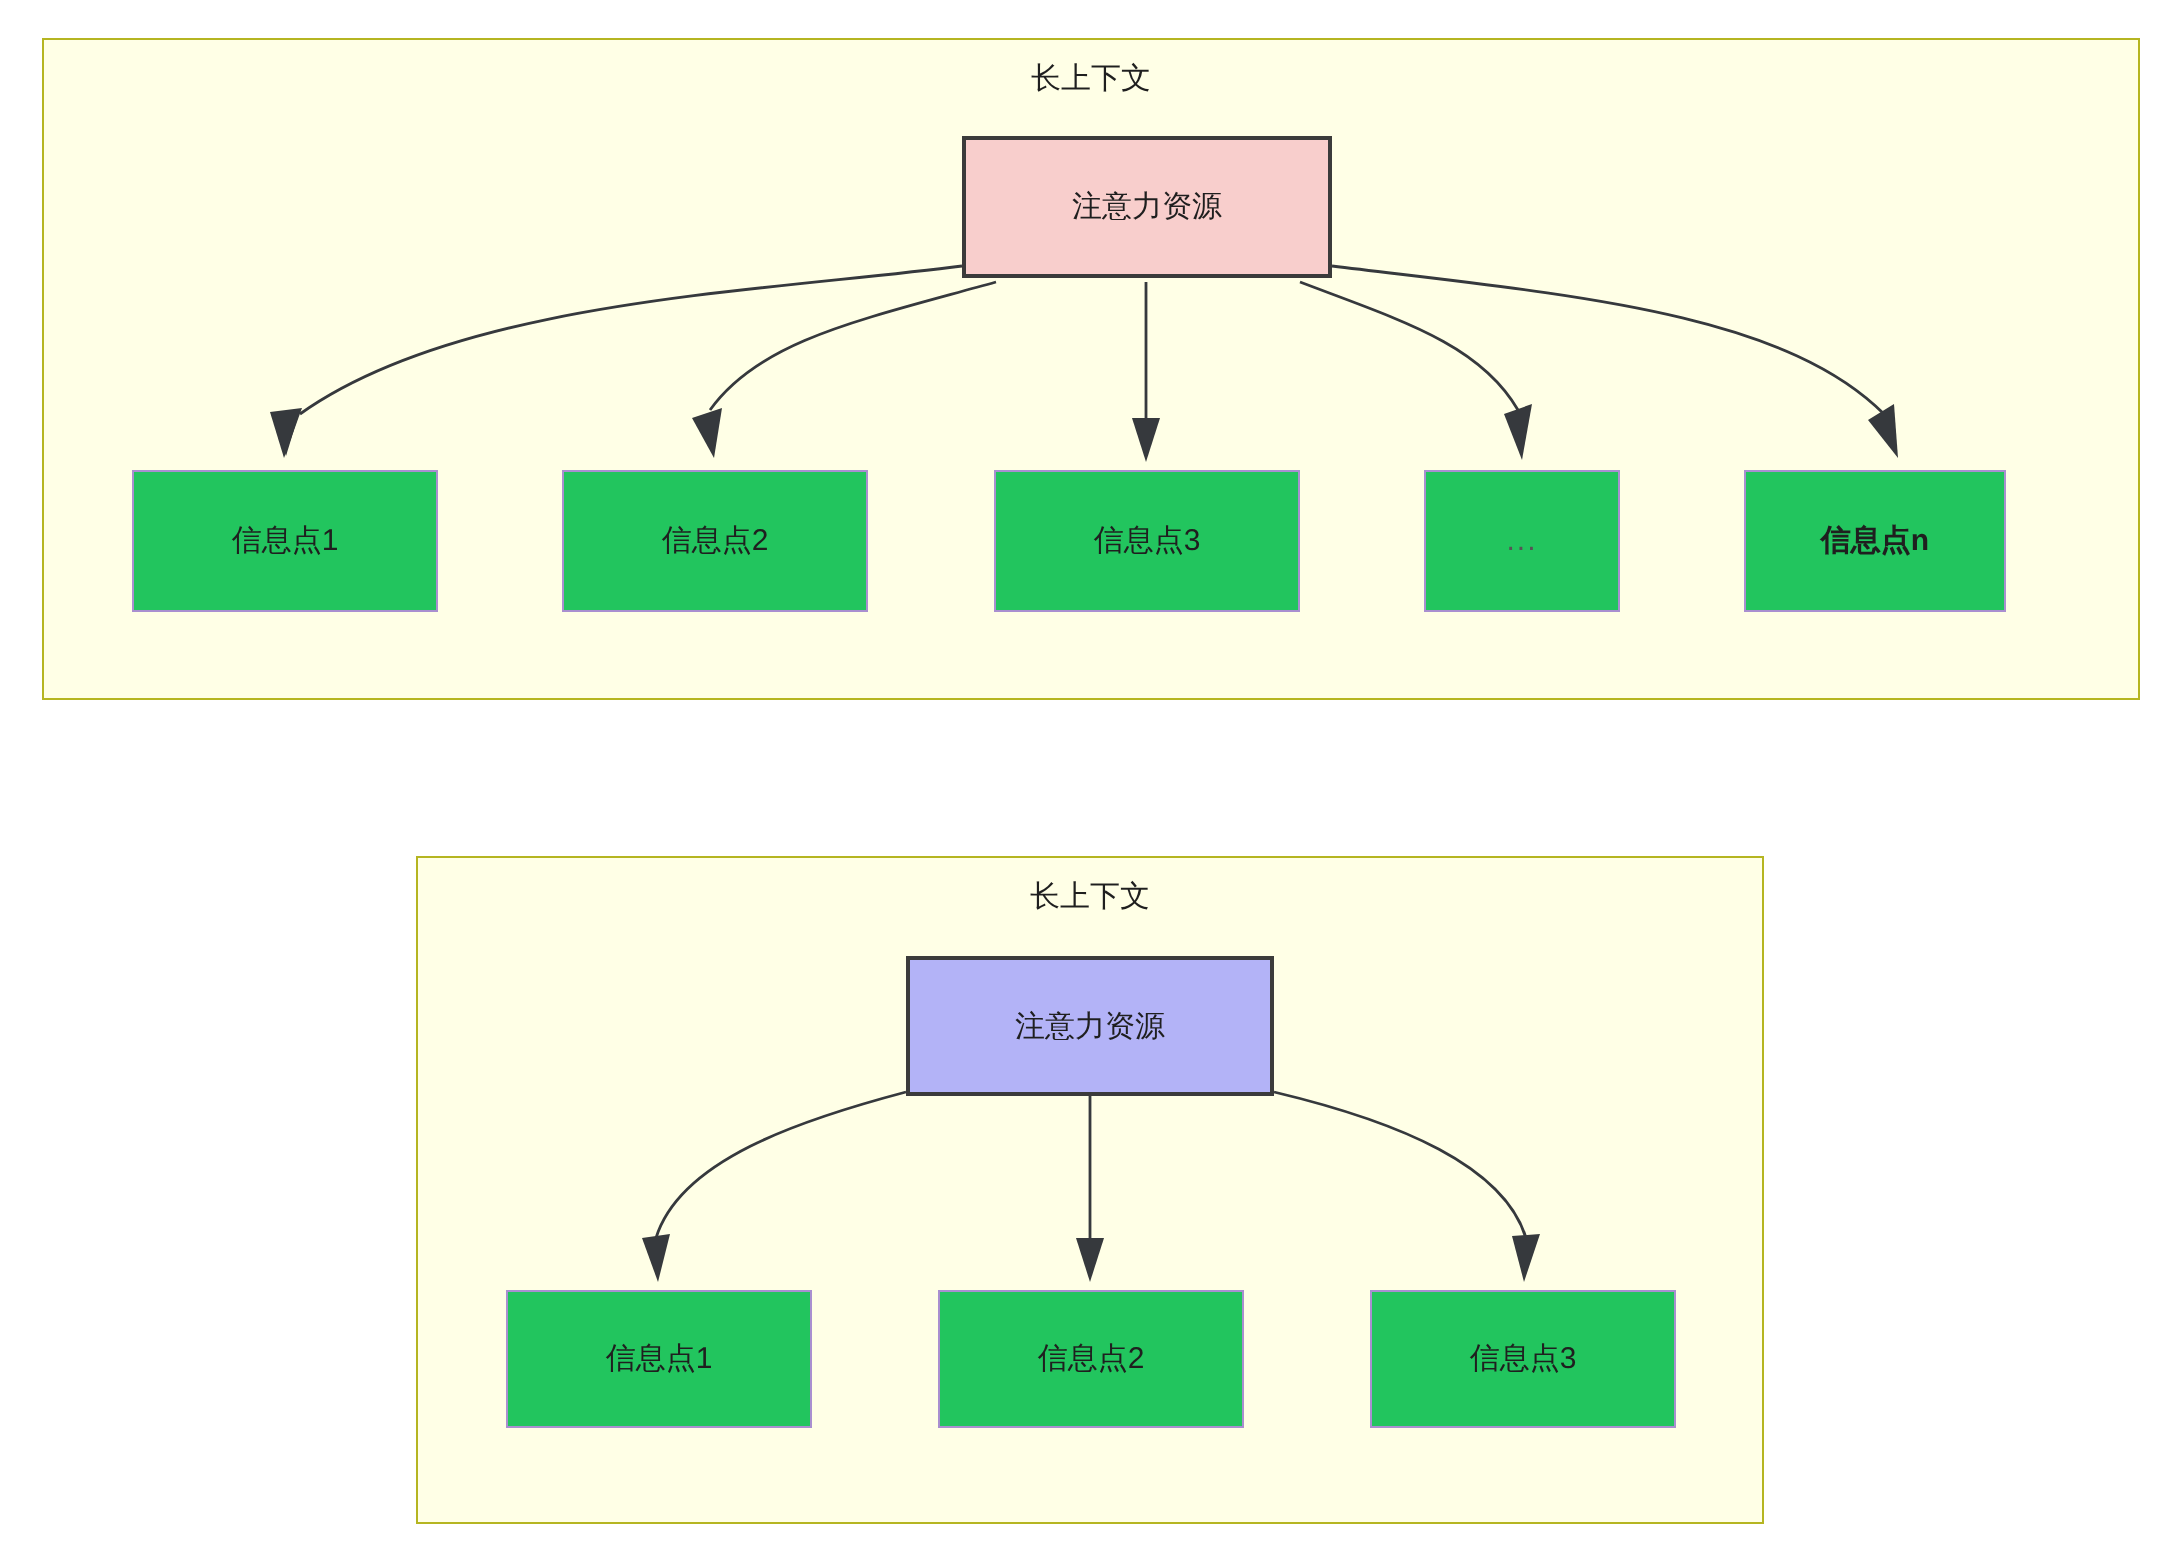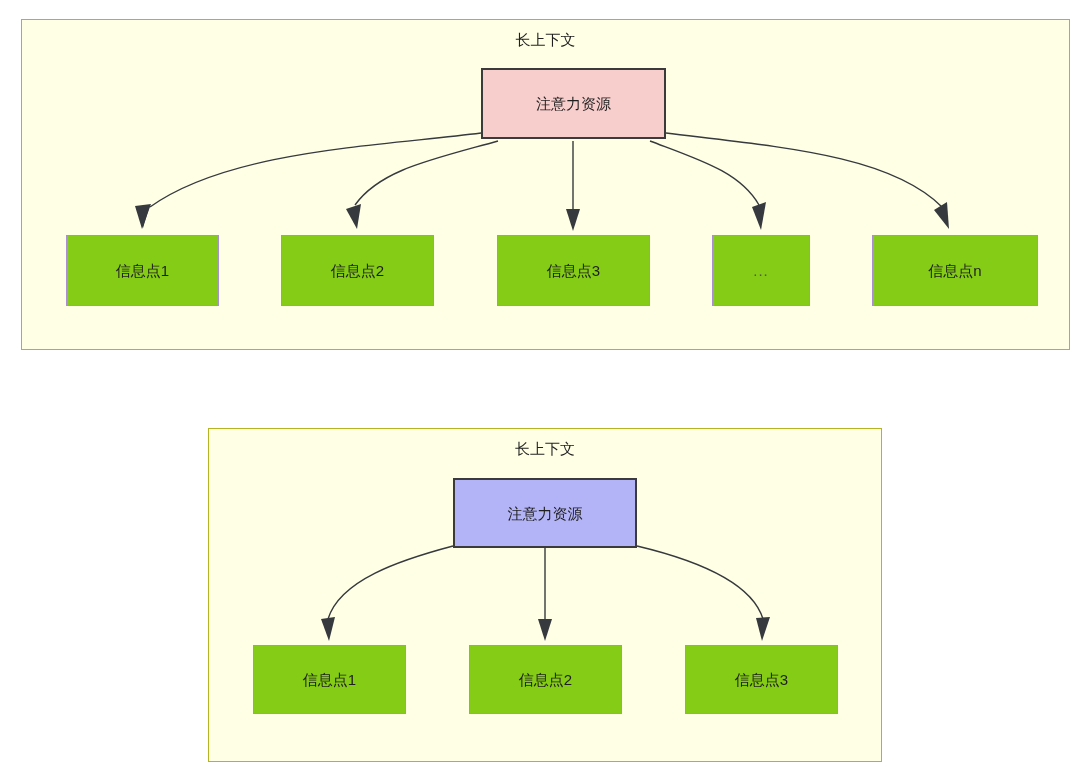--- a/index.html
+++ b/index.html
@@ -62,30 +62,30 @@
   }
   .node-root-pink {
     background: #f8cecc;
     border: 2px solid #3b3b3b;
   }
   .node-root-blue {
     background: #b3b3f7;
     border: 2px solid #3b3b3b;
   }
   .node-info {
-    background: #84cc16;
+    background: #22c55e;
     border: 1.6px solid #a98fd0;
   }
   
   #node-long-root { left: 481px; top: 68px; width: 185px; height: 71px; }
   #node-long-1 { left: 66px;  top: 235px; width: 153px; height: 71px; }
   #node-long-2 { left: 281px; top: 235px; width: 153px; height: 71px; }
   #node-long-3 { left: 497px; top: 235px; width: 153px; height: 71px; }
   #node-long-4 { left: 712px; top: 235px; width: 98px;  height: 71px; }
-  #node-long-5 { left: 872px; top: 235px; width: 166px; height: 71px; }
+  #node-long-5 { left: 872px; top: 235px; width: 131px; height: 71px; font-weight: bold; }
   
   #node-short-root { left: 453px; top: 478px; width: 184px; height: 70px; }
   #node-short-1 { left: 253px; top: 645px; width: 153px; height: 69px; }
   #node-short-2 { left: 469px; top: 645px; width: 153px; height: 69px; }
   #node-short-3 { left: 685px; top: 645px; width: 153px; height: 69px; }
   .edges {
     position: absolute;
     left: 0; top: 0;
     width: 1080px;
     height: 774px;

